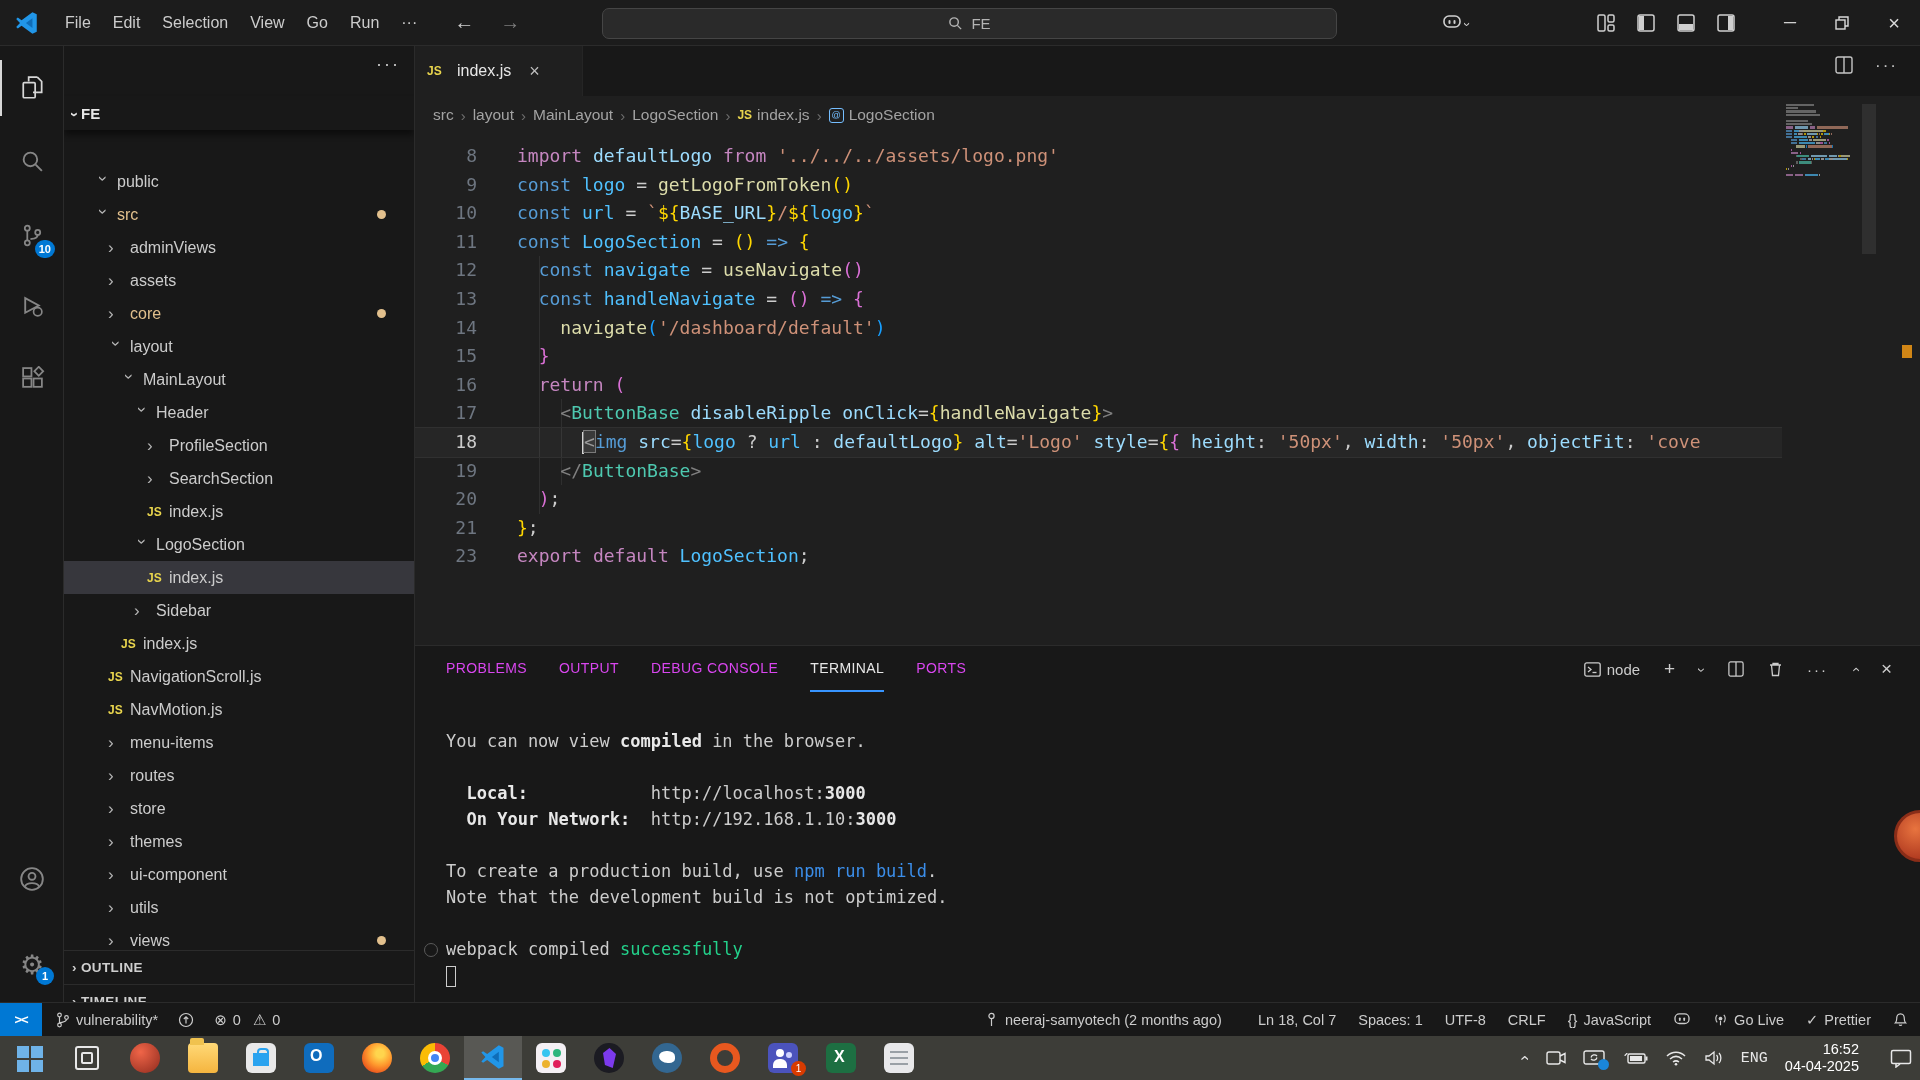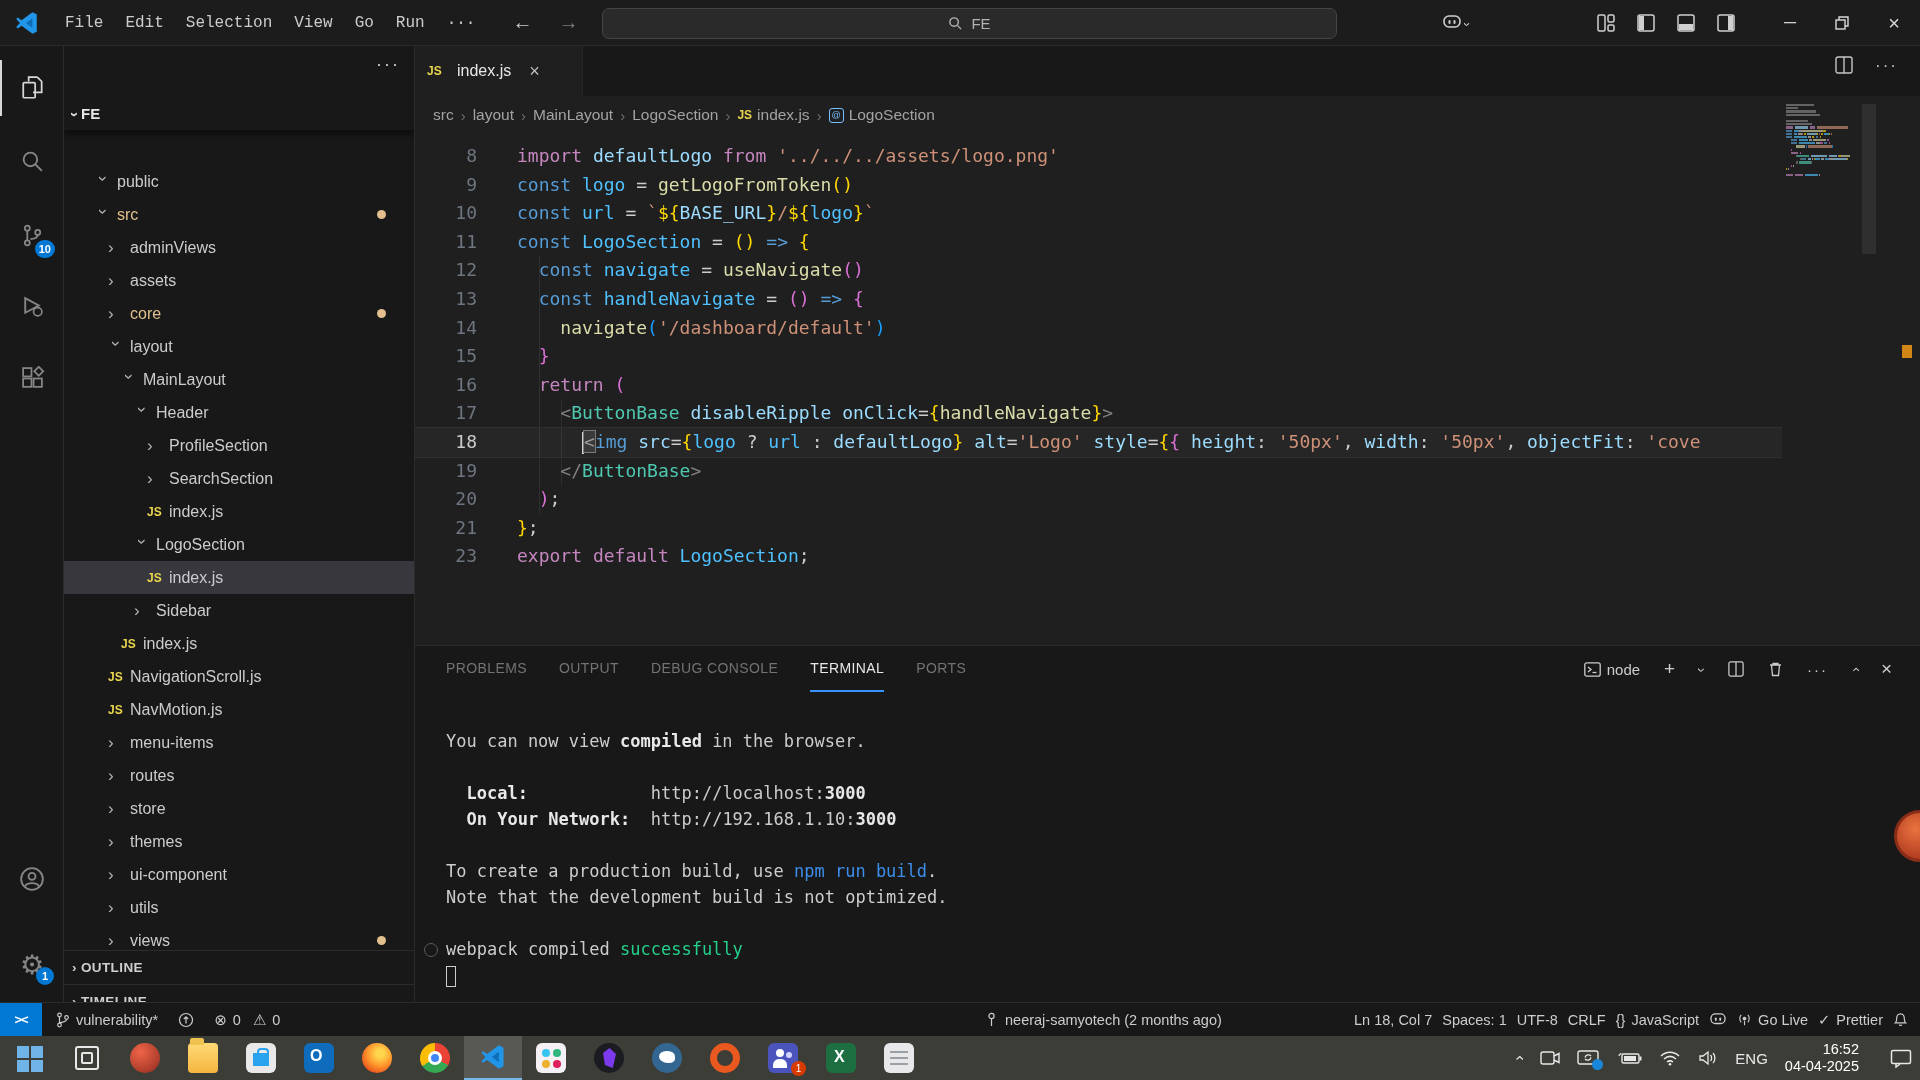--- a/index.html
+++ b/index.html
@@ -83,21 +83,21 @@
   #minimap { left:1782px; top:104px; width:76px; height:541px; background:#1f1f1f; }
   .mm-row { position:relative; height:3.2px; }
   .mm-seg { position:absolute; top:0; height:2.2px; opacity:.65; }
   #overview-mark { left:1902px; top:345px; width:10px; height:13px; background:#d18616; }
   #scroll-slider { left:1862px; top:104px; width:14px; height:150px; background:rgba(121,121,121,.18); }
 
   
   #panel { left:415px; top:645px; width:1505px; height:357px; background:#181818;
            border-top:1px solid #2b2b2b; }
   #panel-tabs { position:absolute; left:31px; top:0; height:46px; display:flex; gap:32px; align-items:center; }
-  .ptab { color:#737373; font-size:14px; letter-spacing:.4px; height:46px; display:flex; align-items:center;
+  .ptab { color:#d946ef; font-size:14px; letter-spacing:.4px; height:46px; display:flex; align-items:center;
           border-bottom:2px solid transparent; }
   .ptab.active { color:#e7e7e7; border-bottom:2px solid #3794ff; }
   #panel-actions { position:absolute; right:28px; top:0; height:46px; display:flex; gap:24px;
                    align-items:center; color:#cccccc; font-size:15px; }
   #term { position:absolute; left:31px; top:82px; width:1400px;
           font-family:"DejaVu Sans Mono", monospace; font-size:17px; line-height:26px; color:#cccccc; }
   .tline { position:relative; white-space:pre; height:26px; }
   .tm-b { font-weight:bold; color:#e8e8e8; }
   .tm-cyan { color:#3b8eea; }
   .tm-green { color:#23d18b; }
@@ -107,21 +107,21 @@
 
   
   #statusbar { left:0; top:1002px; width:1920px; height:34px; background:#181818;
                border-top:1px solid #2b2b2b; color:#cccccc; font-size:14.5px; }
   #remote-btn { position:absolute; left:0; top:0; width:42px; height:33px; background:#0078d4;
                 color:#fff; display:flex; align-items:center; justify-content:center;
                 font-weight:bold; font-size:13px; letter-spacing:-1px; }
   #sb-left { position:absolute; left:56px; top:0; height:33px; display:flex; gap:20px; align-items:center; }
   .sb-item { display:flex; align-items:center; gap:6px; height:33px; }
   #sb-mid { position:absolute; left:985px; top:0; height:33px; display:flex; align-items:center; gap:7px; }
-  #sb-right { position:absolute; right:12px; top:0; height:33px; display:flex; gap:10px; align-items:flex-start; }
+  #sb-right { position:absolute; right:12px; top:0; height:33px; display:flex; gap:22px; align-items:flex-start; }
   .sb-glyph { font-size:15px; }
 
   
   #taskbar { left:0; top:1036px; width:1920px; height:44px; background:#3d3d38;
              display:flex; align-items:center; }
   .tb-cell { width:58px; height:44px; display:flex; align-items:center; justify-content:center; position:relative; }
   .tb-cell.active-app { background:rgba(255,255,255,.14); border-bottom:2px solid #76b9ed; }
   .tbi { width:30px; height:30px; border-radius:6px; position:relative; }
   .badge-red { position:absolute; right:6px; bottom:4px; background:#d83b01; color:#fff; font-size:10px;
                width:15px; height:15px; border-radius:50%; display:flex; align-items:center; justify-content:center; }
@@ -179,21 +179,21 @@
 </head>
 <body>
 
 <div id="stage">
 
   <div id="titlebar" class="abs">
     <svg id="vscode-logo" viewBox="0 0 24 24">
       <path fill="#2196e8" d="M17 2 L21 4 L21 20 L17 22 L7 14.5 L3.5 17 L2 15.8 L5.5 12 L2 8.2 L3.5 7 L7 9.5 Z"></path>
       <path fill="#0f6db8" d="M17 7.5 L11 12 L17 16.5 Z"></path>
     </svg>
-    <div id="menubar" style="display:flex;font-family:Liberation Mono, monospace;">
+    <div id="menubar" style="display:flex;">
         <div class="menu-item">File</div>
         <div class="menu-item">Edit</div>
         <div class="menu-item">Selection</div>
         <div class="menu-item">View</div>
         <div class="menu-item">Go</div>
         <div class="menu-item">Run</div>
         <div class="menu-item">···</div>
       </div>
     <div id="nav-arrows">
       <span>←</span>
@@ -869,21 +869,21 @@
             <path d="M2 6 C7 1 15 1 20 6 M5 9 C9 5.5 13 5.5 17 9 M8 12 C10 10.5 12 10.5 14 12" fill="none" stroke="#e8e8e8" stroke-width="1.5"></path>
             <circle cx="11" cy="14.2" r="1.3" fill="#e8e8e8"></circle>
           </svg>
       </span>
       <span>
         <svg width="20" height="16" viewBox="0 0 20 16">
             <path d="M2 6 H5 L10 2 V14 L5 10 H2 Z" fill="none" stroke="#e8e8e8" stroke-width="1.3"></path>
             <path d="M12.5 5 C14 6.5 14 9.5 12.5 11 M15 3 C17.5 5.5 17.5 10.5 15 13" fill="none" stroke="#e8e8e8" stroke-width="1.3"></path>
           </svg>
       </span>
-      <span style="font-size:15px;">ENG</span>
+      <span style="font-size:15px;font-family:Liberation Mono, monospace;">ENG</span>
       <span id="clock">
         <div>16:52</div>
         <div>04-04-2025</div>
       </span>
       <span style="margin-left:14px;">
         <svg width="22" height="19" viewBox="0 0 22 19">
             <rect x="1.5" y="1.5" width="19" height="13" rx="1.5" fill="none" stroke="#e8e8e8" stroke-width="1.5"></rect>
             <path d="M6 15 L6 18 L10 15" fill="none" stroke="#e8e8e8" stroke-width="1.5"></path>
           </svg>
       </span>

